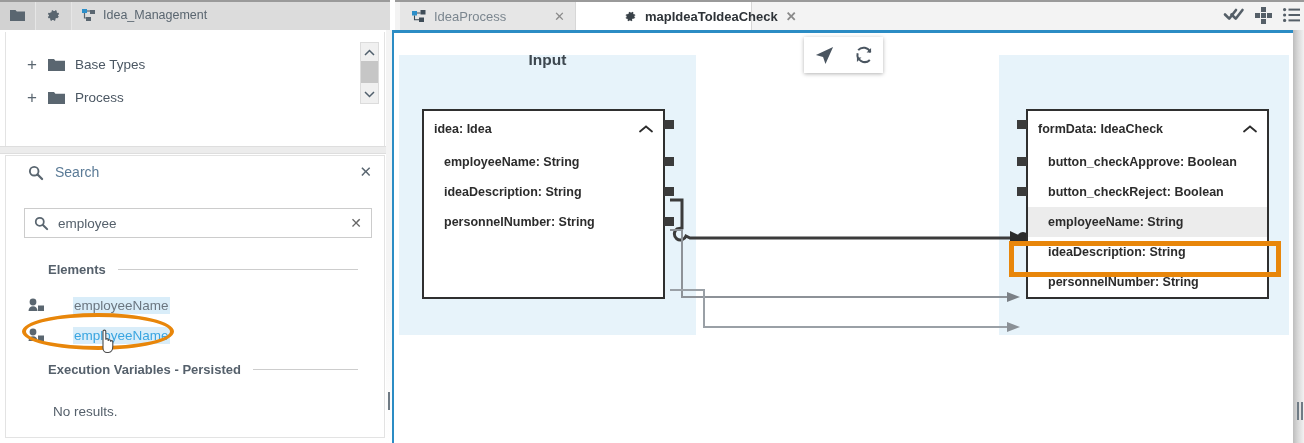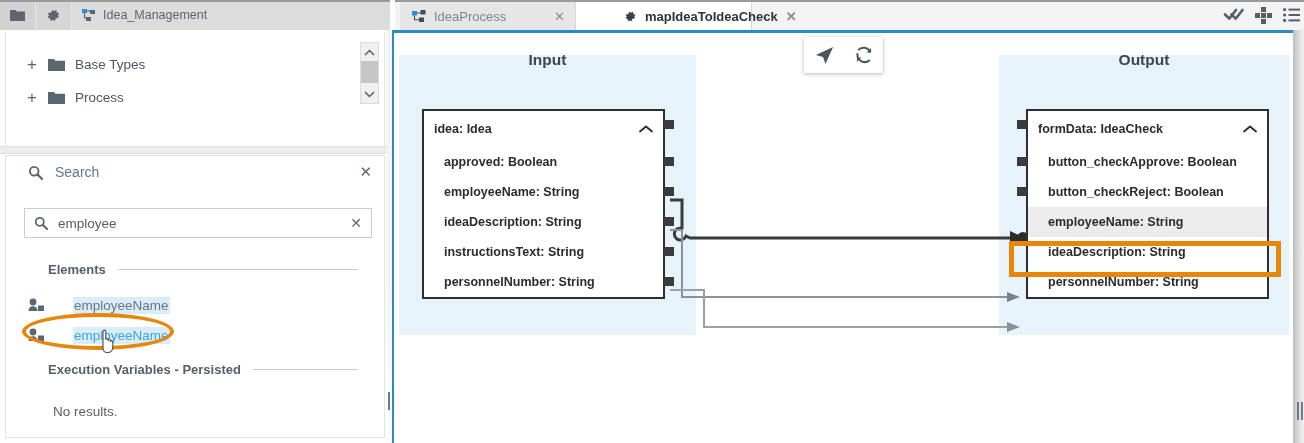--- a/index.html
+++ b/index.html
@@ -416,21 +416,20 @@
       </span>
     </div>
   </div>
 
   <div id="canvas">
 
     <div class="band" id="band-input"></div>
     <div class="band" id="band-output"></div>
 
     <div class="band-title" id="title-input">Input</div>
-    <div class="band-title" id="title-output">Output</div>
 
     <svg style="position:absolute; left:0; top:0; width:898px; height:413px; pointer-events:none">
 
       <path d="M276 167 L288 167 L288 195 L283 196 A6 6 0 1 0 292 203 L296 205 L623 205" stroke="#3b3b3b" stroke-width="3" fill="none"></path>
       <path d="M616 198 L631 205 L616 212" fill="#2b2b2b"></path>
       <circle cx="629" cy="205" r="6" fill="#2b2b2b"></circle>
 
       <path d="M276 197 L288 197 L288 264 L619 264" stroke="#8d9298" stroke-width="2" fill="none"></path>
       <path d="M613 259 L626 264 L613 269" fill="#7b8086"></path>
 
@@ -442,33 +441,25 @@
       <div class="node-header">
         <span>idea: Idea</span>
         <span class="chev">
           <svg width="14" height="8" viewBox="0 0 14 8">
               <path d="M1 6.5L7 1.5l6 5" stroke="#2c2c2c" stroke-width="1.8" fill="none" stroke-linecap="round"></path>
             </svg>
         </span>
         <span class="port" style="top:9px"></span>
       </div>
       <div class="node-row">
-        <span>approved: Boolean</span>
-        <span class="port" style="top:10px"></span>
-      </div>
-      <div class="node-row">
         <span>employeeName: String</span>
         <span class="port" style="top:10px"></span>
       </div>
       <div class="node-row">
         <span>ideaDescription: String</span>
-        <span class="port" style="top:10px"></span>
-      </div>
-      <div class="node-row">
-        <span>instructionsText: String</span>
         <span class="port" style="top:10px"></span>
       </div>
       <div class="node-row">
         <span>personnelNumber: String</span>
         <span class="port" style="top:10px"></span>
       </div>
     </div>
 
     <div class="node" id="node-output">
       <div class="node-header">

